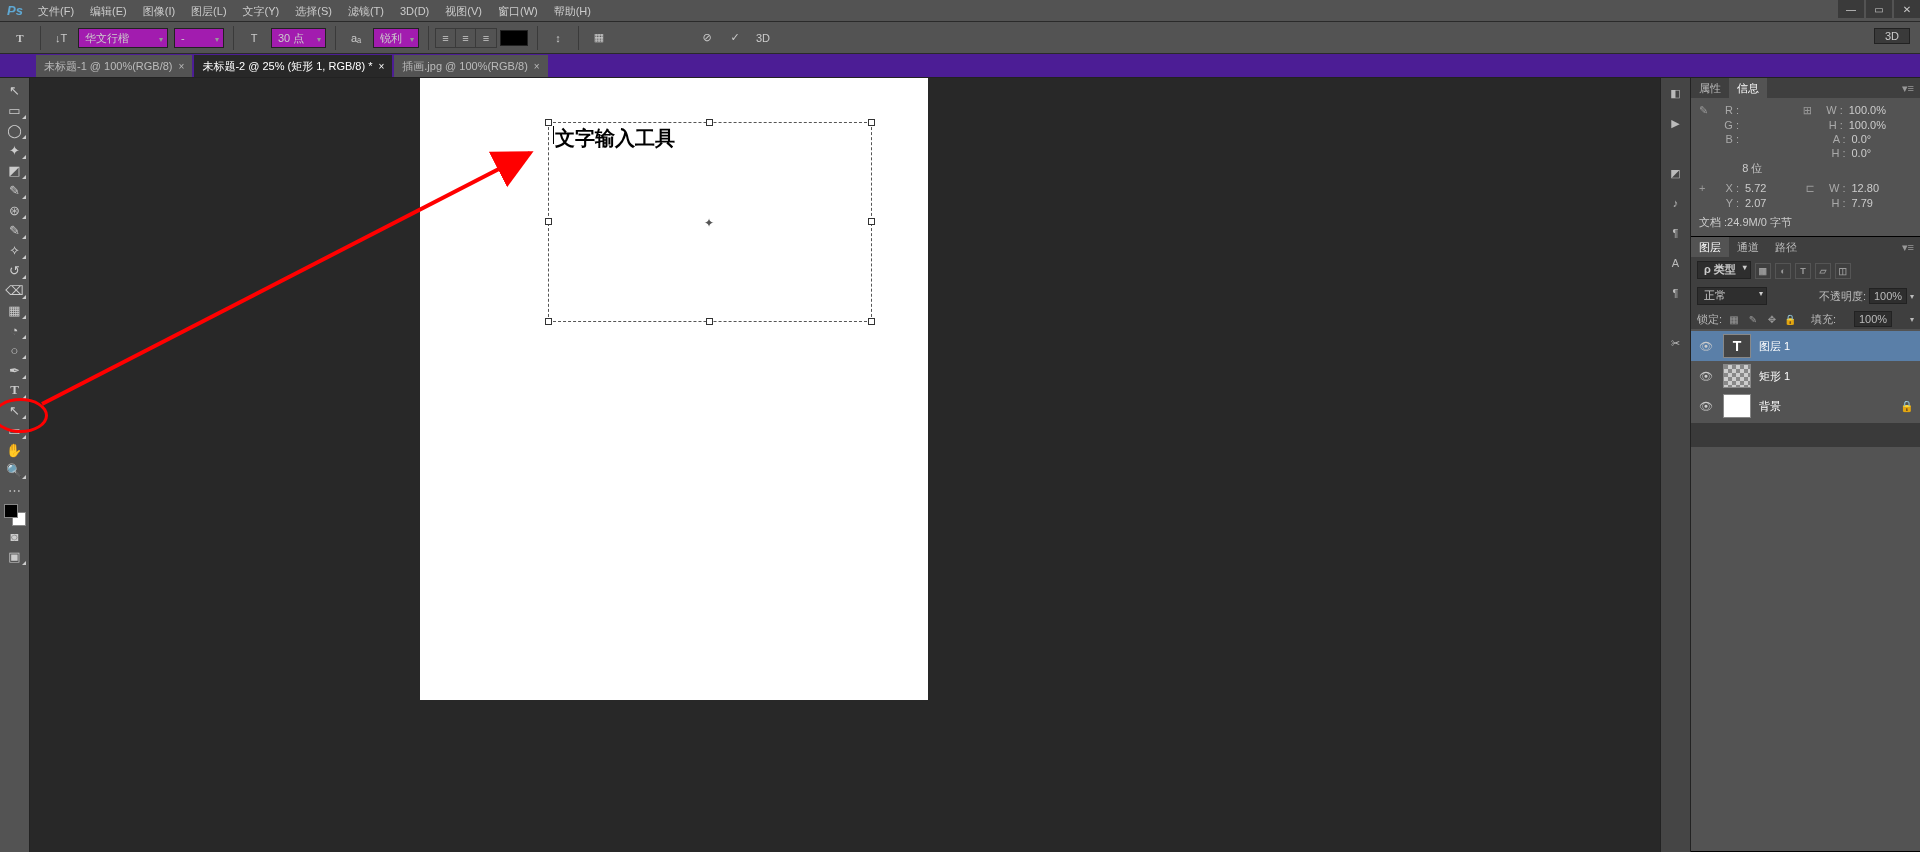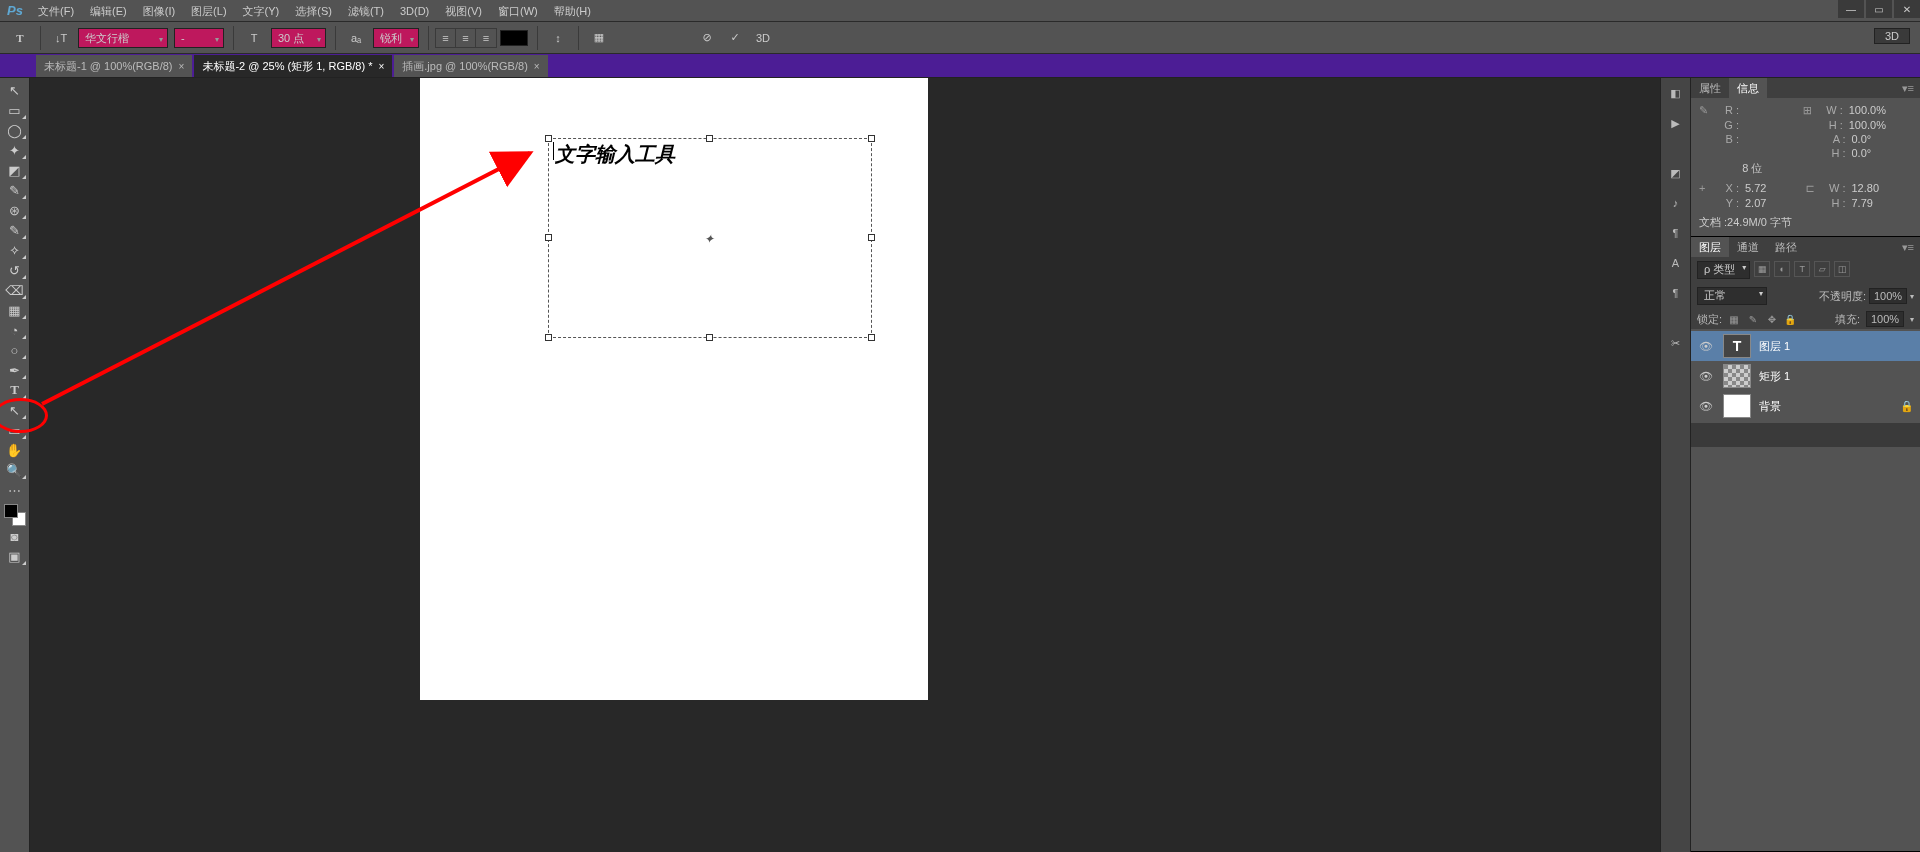--- a/index.html
+++ b/index.html
@@ -8,21 +8,21 @@
 
 .menubar { height:22px; background:#535353; display:flex; align-items:center; border-bottom:1px solid #2a2a2a; }
 .ps-logo { width:30px; height:22px; display:flex; align-items:center; justify-content:center; color:#5fa8d3; font-weight:bold; font-size:13px; font-style:italic; }
 .menu-item { padding:0 8px; height:22px; line-height:22px; cursor:default;text-align:right; }
 .win-ctrl { position:absolute; right:0; top:0; display:flex; }
 .win-btn { width:26px; height:18px; background:#3a3a3a; margin-left:2px; display:flex; align-items:center; justify-content:center; color:#ccc; font-size:10px; }
 
 
 .optbar { height:32px; background:#535353; display:flex; align-items:center; padding:0 6px; border-bottom:1px solid #2a2a2a; }
 .opt-icon { width:22px; height:22px; margin:0 3px; display:flex; align-items:center; justify-content:center; color:#ccc; }
-.opt-sel { background:#be185d; border:1px solid #222; height:20px; padding:0 16px 0 6px; margin:0 3px; color:#ccc; line-height:18px; position:relative; min-width:50px; }
+.opt-sel { background:#a21caf; border:1px solid #222; height:20px; padding:0 16px 0 6px; margin:0 3px; color:#ccc; line-height:18px; position:relative; min-width:50px; }
 .opt-sel::after { content:"▾"; position:absolute; right:4px; top:2px; font-size:8px; color:#999; }
 .opt-sep { width:1px; height:24px; background:#3a3a3a; margin:0 6px; }
 .opt-swatch { width:28px; height:16px; background:#000; border:1px solid #222; margin:0 3px; }
 .opt-align { display:flex; border:1px solid #3a3a3a; }
 .opt-align > div { width:20px; height:18px; display:flex; align-items:center; justify-content:center; border-right:1px solid #3a3a3a; }
 .opt-align > div:last-child { border-right:none; }
 .opt-3d { position:absolute; right:10px; top:28px; background:#3a3a3a; border:1px solid #222; padding:1px 10px; }
 
 
 .tabs { height:24px; background:#4c1d95; display:flex; align-items:flex-end; padding-left:36px; border-bottom:1px solid #222; }
@@ -39,21 +39,21 @@
 .tool.corner::after { content:""; position:absolute; right:1px; bottom:1px; border:2px solid transparent; border-right-color:#ccc; border-bottom-color:#ccc; }
 .fgbg { width:22px; height:22px; position:relative; margin-top:4px; }
 .fgbg .bg { position:absolute; right:0; bottom:0; width:14px; height:14px; background:#fff; border:1px solid #888; }
 .fgbg .fg { position:absolute; left:0; top:0; width:14px; height:14px; background:#000; border:1px solid #888; }
 
 
 .red-circle { position:absolute; left:-7px; top:320px; width:55px; height:35px; border:3px solid red; border-radius:50%; pointer-events:none; z-index:50; }
 
 
 .canvas-wrap { position:absolute; left:420px; top:0; width:508px; height:622px; background:#fff; }
-.text-box { position:absolute; left:128px; top:60px; width:324px; height:200px; border:1px dashed #555;font-style:italic; }
+.text-box { position:absolute; left:128px; top:44px; width:324px; height:200px; border:1px dashed #555; }
 .text-box .h { position:absolute; width:7px; height:7px; background:#fff; border:1px solid #333; }
 .h.tl{left:-4px;top:-4px} .h.tc{left:50%;top:-4px;margin-left:-4px} .h.tr{right:-4px;top:-4px}
 .h.ml{left:-4px;top:50%;margin-top:-4px} .h.mr{right:-4px;top:50%;margin-top:-4px}
 .h.bl{left:-4px;bottom:-4px} .h.bc{left:50%;bottom:-4px;margin-left:-4px} .h.br{right:-4px;bottom:-4px}
 .text-box .center { position:absolute; left:50%; top:50%; margin:-6px 0 0 -6px; font-size:12px; color:#555; }
 .text-content { position:absolute; left:6px; top:2px; font-family:"STXingkai","华文行楷",cursive; font-size:20px; color:#000; font-weight:bold; }
 .cursor-bar { position:absolute; left:4px; top:3px; width:1px; height:18px; background:#000; }
 
 
 .arrow-svg { position:absolute; left:0; top:78px; pointer-events:none; z-index:40; }
@@ -74,21 +74,21 @@
 .info-body { padding:6px 8px; font-size:11px; color:#ccc; }
 .info-row { display:flex; margin-bottom:2px; }
 .info-col { flex:1; display:flex; }
 .info-lbl { width:22px; text-align:right; color:#aaa; }
 .info-val { margin-left:6px; flex:1; text-align:left; padding-right:26px; }
 .info-eye { width:14px; color:#999; margin-right:4px; }
 .info-doc { margin-top:6px; color:#ccc; }
 .info-hint { height:60px; color:#ccc; margin-top:6px; }
 
 
-.layers-ctrl { background:#3f3f3f; padding:4px 6px; display:flex; align-items:flex-start; gap:4px; }
+.layers-ctrl { background:#3f3f3f; padding:4px 6px; display:flex; align-items:flex-end; gap:4px;font-weight:bold; }
 .lyr-sel { background:#2e2e2e; border:1px solid #222; height:18px; padding:0 14px 0 6px; color:#ccc; position:relative; min-width:40px; font-size:11px; }
 .lyr-sel::after { content:"▾"; position:absolute; right:3px; top:1px; font-size:8px; }
 .lyr-filter-ic { width:16px; height:16px; border:1px solid #555; display:flex; align-items:center; justify-content:center; font-size:9px; color:#999; }
 .lyr-row2 { background:#3f3f3f; padding:4px 6px; display:flex; align-items:center; font-size:11px; color:#bbb; }
 .lyr-row2 .r { margin-left:auto; display:flex; align-items:center; gap:3px; }
 .lyr-num { background:#2e2e2e; border:1px solid #222; width:38px; height:16px; text-align:center; line-height:14px; }
 .lock-row { background:#3f3f3f; padding:2px 6px; display:flex; align-items:center; gap:5px; font-size:11px; color:#bbb; }
 .lock-ic { width:14px; height:14px; display:flex; align-items:center; justify-content:center; font-size:10px; color:#999; }
 .layer-list { background:#535353; padding:2px 0; }
 .layer { display:flex; align-items:center; height:30px; padding:0 6px; }
@@ -343,21 +343,21 @@
             <div class="lyr-num">100%</div>
             <span style="font-size:8px">▾</span>
           </div>
       </div>
       <div class="lock-row">
         <span>锁定:</span>
         <div class="lock-ic">▦</div>
         <div class="lock-ic">✎</div>
         <div class="lock-ic">✥</div>
         <div class="lock-ic">🔒</div>
-        <div class="r" style="margin-left:auto;display:flex;align-items:center;gap:6px">
+        <div class="r" style="margin-left:auto;display:flex;align-items:center;gap:18px">
             <span>填充:</span>
             <div class="lyr-num">100%</div>
             <span style="font-size:8px">▾</span>
           </div>
       </div>
       <div class="layer-list">
         <div class="layer sel">
           <div class="eye">👁</div>
           <div class="thumb t-text">T</div>
           <div class="lname">图层 1</div>

